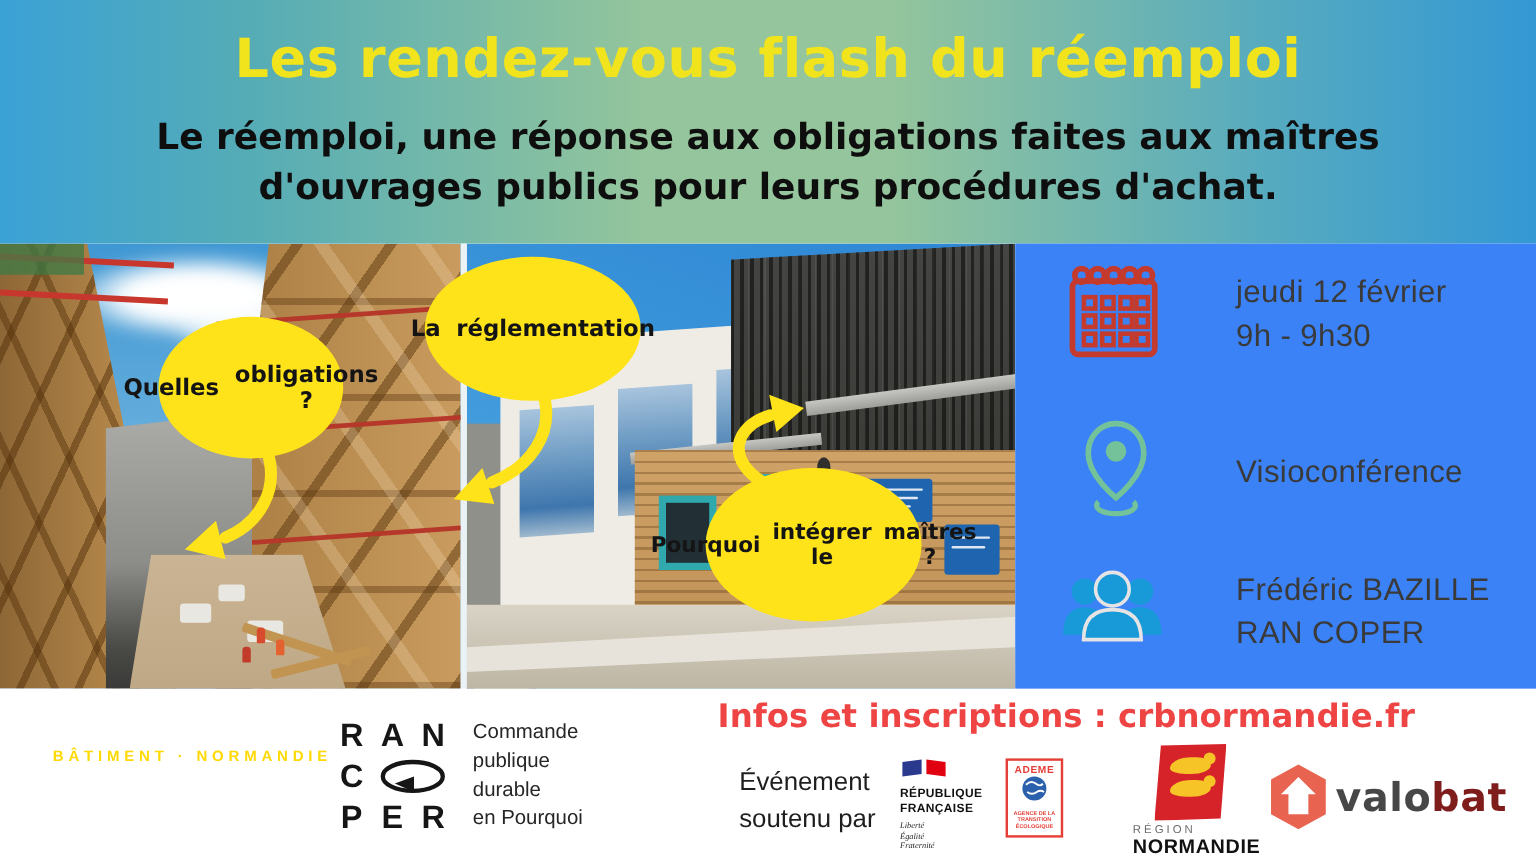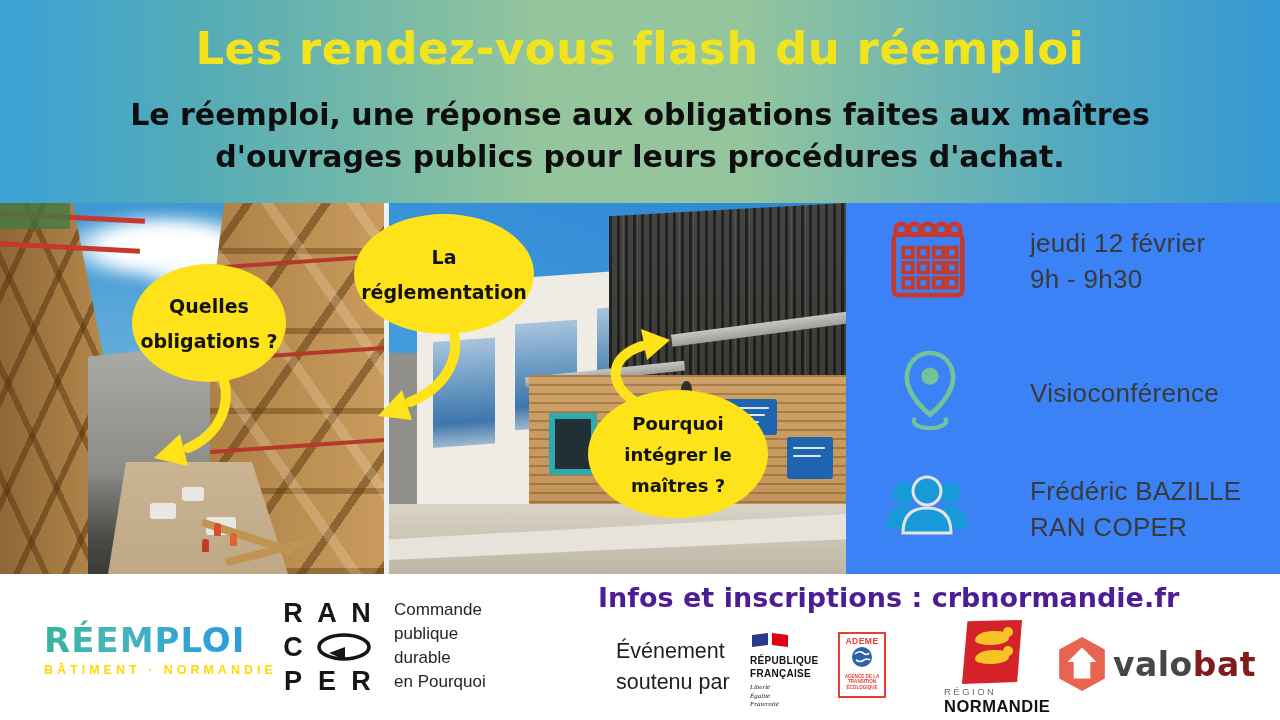--- a/index.html
+++ b/index.html
@@ -75,21 +75,21 @@
   .teal-inner{position:absolute;background:#223036;}
   .rp-lamp{position:absolute;left:152px;top:6px;width:11px;height:17px;background:#2F2F2D;border-radius:50% 50% 40% 40%;}
   .blue-sign{position:absolute;background:#1F64AF;border-radius:3px;}
   .sign-line{position:absolute;background:rgba(255,255,255,.85);height:2px;border-radius:1px;}
   .rp-ground{position:absolute;left:0;bottom:0;width:457px;height:70px;
     background:linear-gradient(180deg,#D9D3C6,#BDB6A4);}
   .rp-path{position:absolute;left:0;bottom:14px;width:457px;height:46px;background:#E7E3DA;
     clip-path:polygon(0 55%,100% 0,100% 55%,0 100%);}
 
   
-  .bubble{position:absolute;background:#FFE31A;border-radius:50%;display:flex;flex-direction:column;
+  .bubble{position:absolute;background:#FFE31A;border-radius:50%;display:flex;
     align-items:center;justify-content:center;color:#141414;text-align:center;
     font-family:"DejaVu Sans","Liberation Sans",sans-serif;font-weight:700;z-index:6;}
   .bubble span{display:block;}
   .bubble-1{left:132px;top:264px;width:154px;height:118px;font-size:19px;gap:13px;}
   .bubble-2{left:354px;top:214px;width:180px;height:120px;font-size:19px;gap:13px;}
   .bubble-3{left:588px;top:390px;width:180px;height:128px;font-size:18px;gap:10px;}
   .arrows{position:absolute;left:0;top:0;width:1280px;height:720px;z-index:5;pointer-events:none;}
 
   
   .info-panel{position:absolute;left:846px;top:203px;width:434px;height:371px;background:#3b82f6;}
@@ -102,21 +102,21 @@
     font-family:"DejaVu Sans","Liberation Sans",sans-serif;
     background:linear-gradient(90deg,#35B3A0 0%,#49B6B8 30%,#2FA3D6 65%,#2E9BD8 100%);
     -webkit-background-clip:text;background-clip:text;color:transparent;}
   .f-reemploi .small{margin-top:3px;font-size:12.5px;font-weight:700;letter-spacing:4px;color:#FFD903;}
   .f-rancoper{position:absolute;left:276px;top:22px;display:grid;
     grid-template-columns:34px 34px 34px;grid-auto-rows:34px;
     font-size:27px;font-weight:700;color:#161616;}
   .f-rancoper .ltr{display:flex;align-items:center;justify-content:center;}
   .f-rancoper .loop{grid-column:2/4;display:flex;align-items:center;justify-content:center;}
   .f-tagline{position:absolute;left:394px;top:24px;font-size:17px;color:#262626;line-height:24px;}
-  .f-infos{position:absolute;left:598px;top:8px;font-size:27px;font-weight:800;color:#4c1d95;
+  .f-infos{position:absolute;left:598px;top:8px;font-size:27px;font-weight:800;color:#ef4444;
     font-family:"DejaVu Sans","Liberation Sans",sans-serif;}
   .f-support{position:absolute;left:616px;top:62px;font-size:21.5px;color:#1E1E1E;line-height:31px;}
   .f-rf{position:absolute;left:750px;top:58px;width:88px;}
   .f-rf .name{font-size:10px;font-weight:700;color:#111;line-height:12.5px;margin-top:3px;letter-spacing:.3px;}
   .f-rf .motto{margin-top:3px;font-size:7px;font-style:italic;color:#222;line-height:8.5px;
     font-family:"Liberation Serif",serif;}
   .f-ademe{position:absolute;left:838px;top:58px;width:44px;height:62px;border:2px solid #E43E36;
     background:#fff;text-align:center;}
   .f-ademe .nm{font-size:8.5px;font-weight:700;color:#E43E36;margin-top:2px;letter-spacing:.5px;}
   .f-ademe .tg{font-size:4.6px;font-weight:700;color:#E43E36;line-height:5.4px;margin-top:2px;}
@@ -284,21 +284,20 @@
     </svg>
     <div class="p-text" style="top:270px;">
       <div>Frédéric BAZILLE</div>
       <div>RAN COPER</div>
     </div>
   </div>
 
   <div class="footer">
 
     <div class="f-reemploi">
-      <div class="big">RÉEMPLOI</div>
       <div class="small">BÂTIMENT · NORMANDIE</div>
     </div>
 
     <div class="f-rancoper">
       <span class="ltr">R</span>
       <span class="ltr">A</span>
       <span class="ltr">N</span>
       <span class="ltr">C</span>
       <span class="loop">
         <svg width="62" height="32" viewBox="0 0 62 32">

